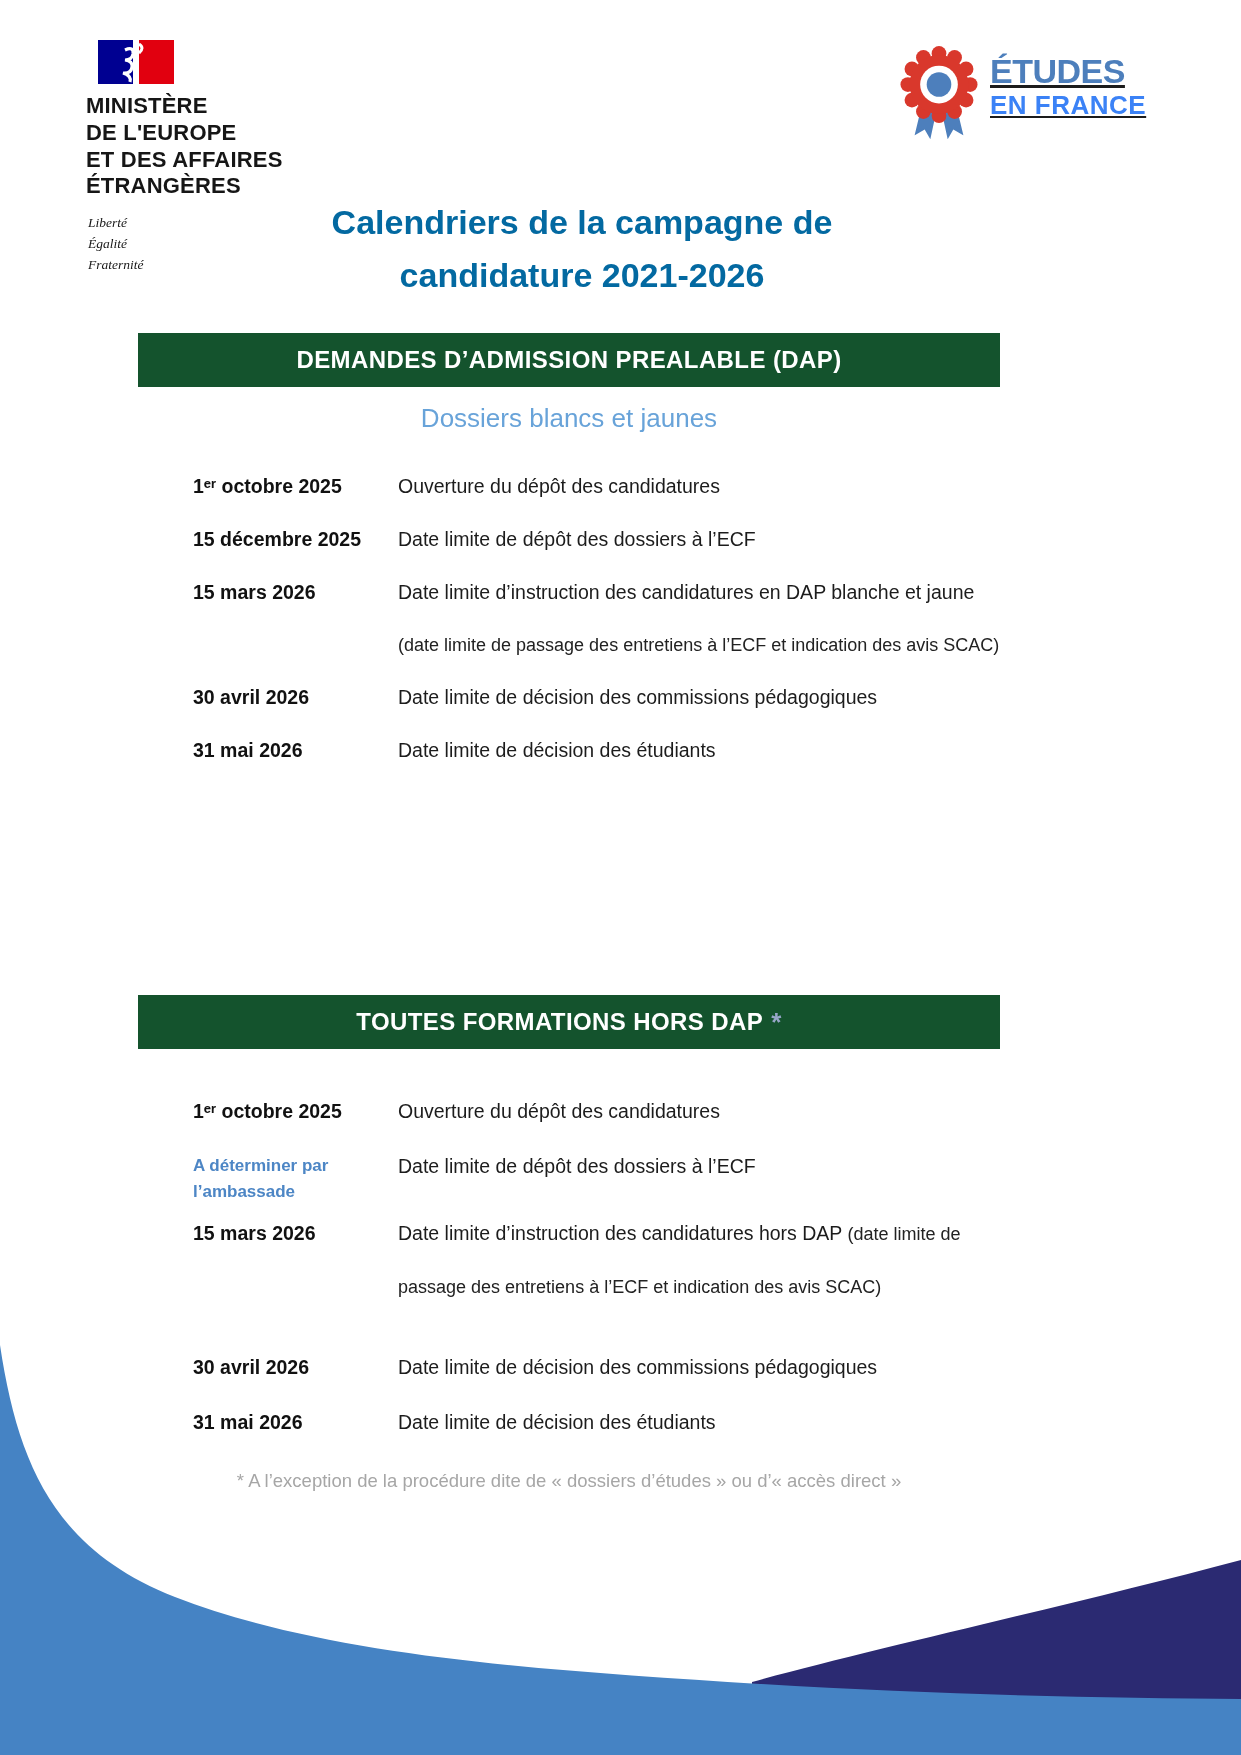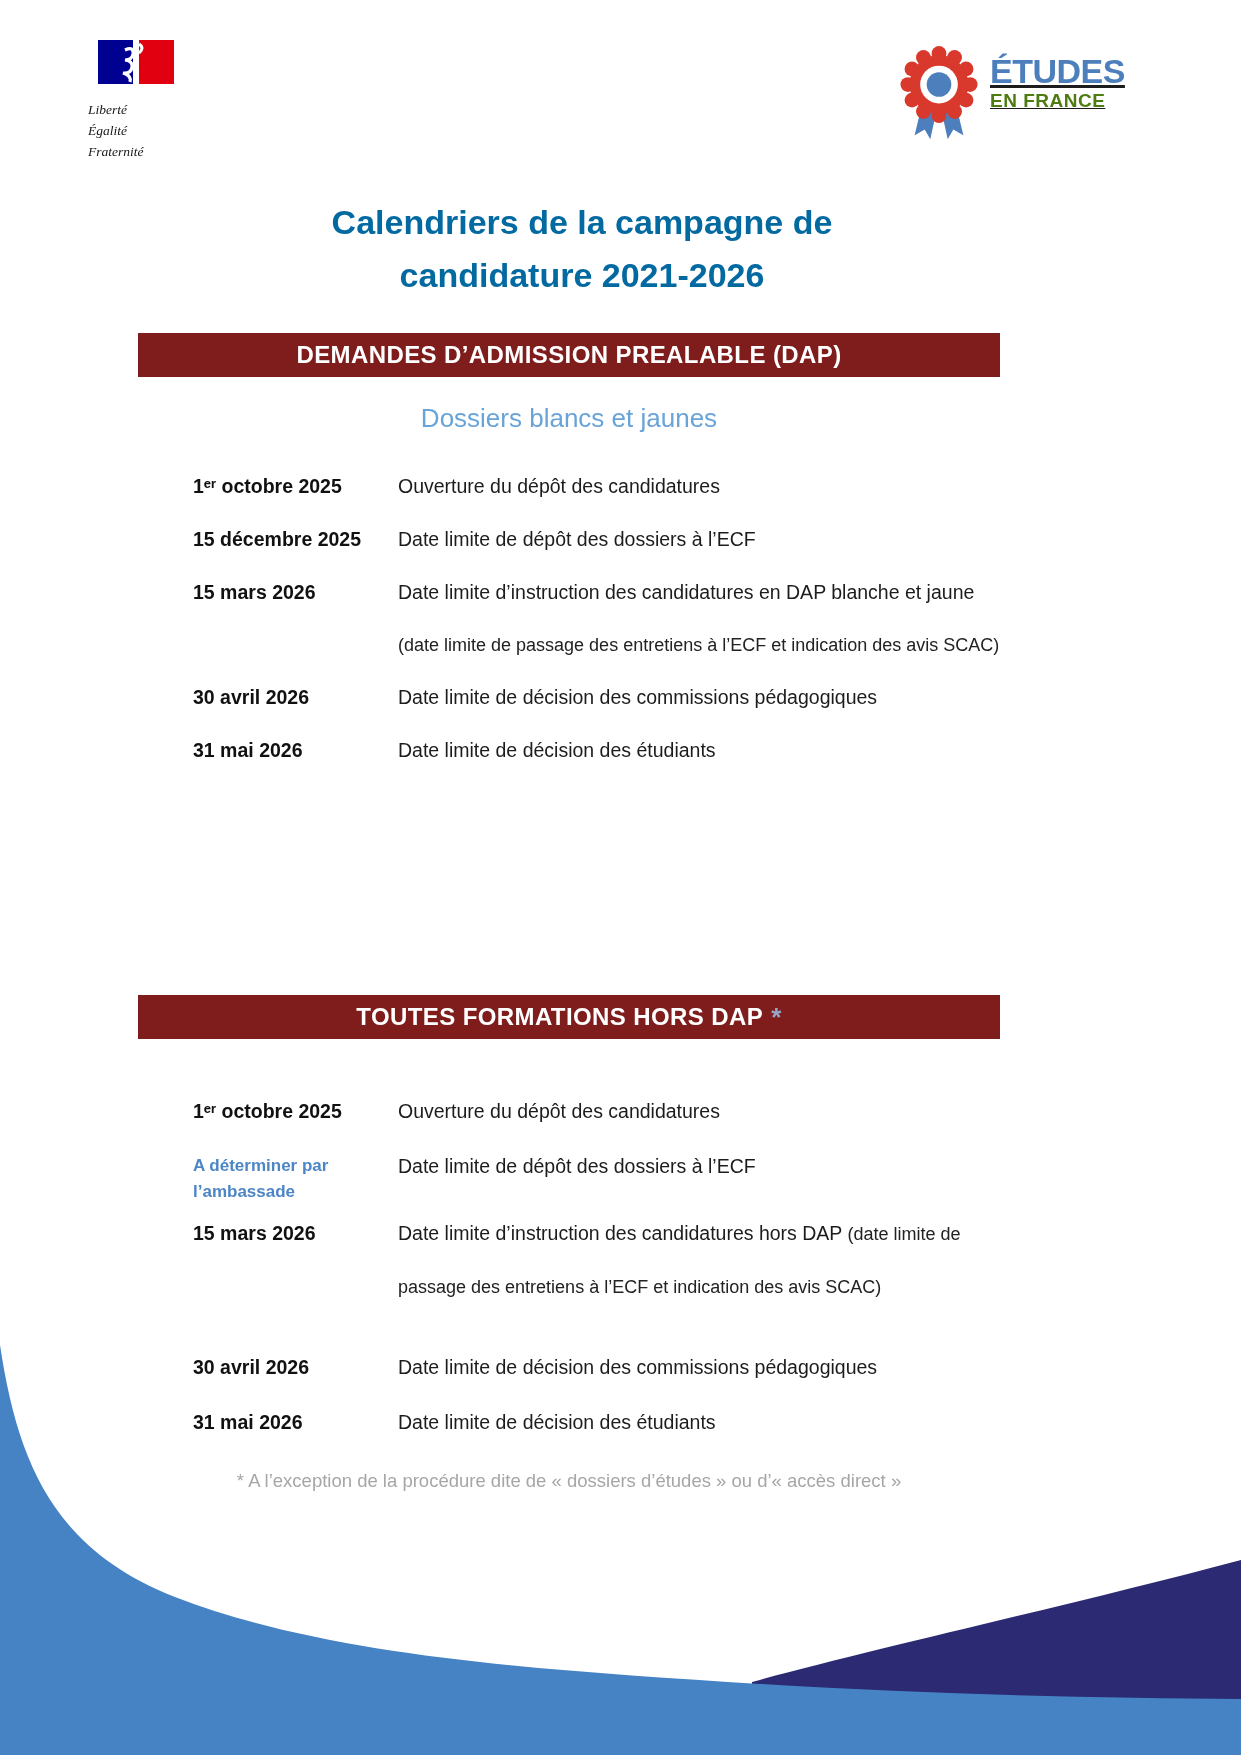--- a/index.html
+++ b/index.html
@@ -14,26 +14,26 @@
   }
   
   .ministry{position:absolute;left:86px;top:40px;}
   .flag{display:block;margin-left:12px;}
   .ministry-name{margin-top:6px;font-size:22px;font-weight:bold;line-height:1.22;color:#161616;letter-spacing:.2px;}
   .ministry-motto{margin-top:13px;font-family:"Liberation Serif", serif;font-style:italic;font-size:13.5px;line-height:1.55;color:#161616;margin-left:2px;}
   
   .brand{position:absolute;left:898px;top:46px;display:flex;align-items:flex-start;}
   .brand-text{margin-left:10px;margin-top:8px;text-decoration:underline;}
   .brand-l1{font-size:34px;font-weight:bold;color:#4d7fbc;letter-spacing:-.5px;line-height:1.05;}
-  .brand-l2{font-size:19px;font-weight:bold;color:#4d7c0f;letter-spacing:.5px;line-height:1.2;}
+  .brand-l2{font-size:26px;font-weight:bold;color:#3b82f6;letter-spacing:.5px;line-height:1.2;}
   
   .page-title{position:absolute;left:0;top:196px;width:1164px;text-align:center;
     font-size:34px;font-weight:bold;color:#0369a1;line-height:1.55;}
   
-  .banner{position:absolute;left:138px;width:862px;height:44px;background:#7f1d1d;
+  .banner{position:absolute;left:138px;width:862px;height:54px;background:#14532d;
     display:flex;align-items:center;justify-content:center;
     color:#ffffff;font-weight:bold;font-size:24px;letter-spacing:.4px;}
   .banner .asterisk{color:#97a6c7;margin-left:8px;font-size:26px;}
   .banner1{top:333px;}
   .banner2{top:995px;}
   .subtitle{position:absolute;left:138px;top:403px;width:862px;text-align:center;
     font-size:26px;color:#68a3d9;}
   
   .rows{position:absolute;left:145px;width:860px;}
   .rows1{top:460px;}
@@ -56,20 +56,26 @@
 
 <div class="page">
 
   <div class="ministry">
     <svg class="flag" width="80" height="47" viewBox="0 0 80 47">
       <rect x="0" y="0" width="35" height="44" fill="#000091"></rect>
       <rect x="41" y="0" width="35" height="44" fill="#e1000f"></rect>
       <path d="M27,10 q9,-4 8,4 q-1,6 -8,6 q8,1 7,7 q-1,7 -9,6 q9,3 7,9" fill="none" stroke="#ffffff" stroke-width="3.2"></path>
       <path d="M41,4 q6,4 0,9" fill="none" stroke="#ffffff" stroke-width="3"></path>
     </svg>
+    <div class="ministry-name">
+      <div>MINISTÈRE</div>
+      <div>DE L'EUROPE</div>
+      <div>ET DES AFFAIRES</div>
+      <div>ÉTRANGÈRES</div>
+    </div>
     <div class="ministry-motto">
       <div>Liberté</div>
       <div>Égalité</div>
       <div>Fraternité</div>
     </div>
   </div>
 
   <div class="brand">
     <svg width="82" height="100" viewBox="0 0 100 122">
       <g fill="#4d7fbc">

